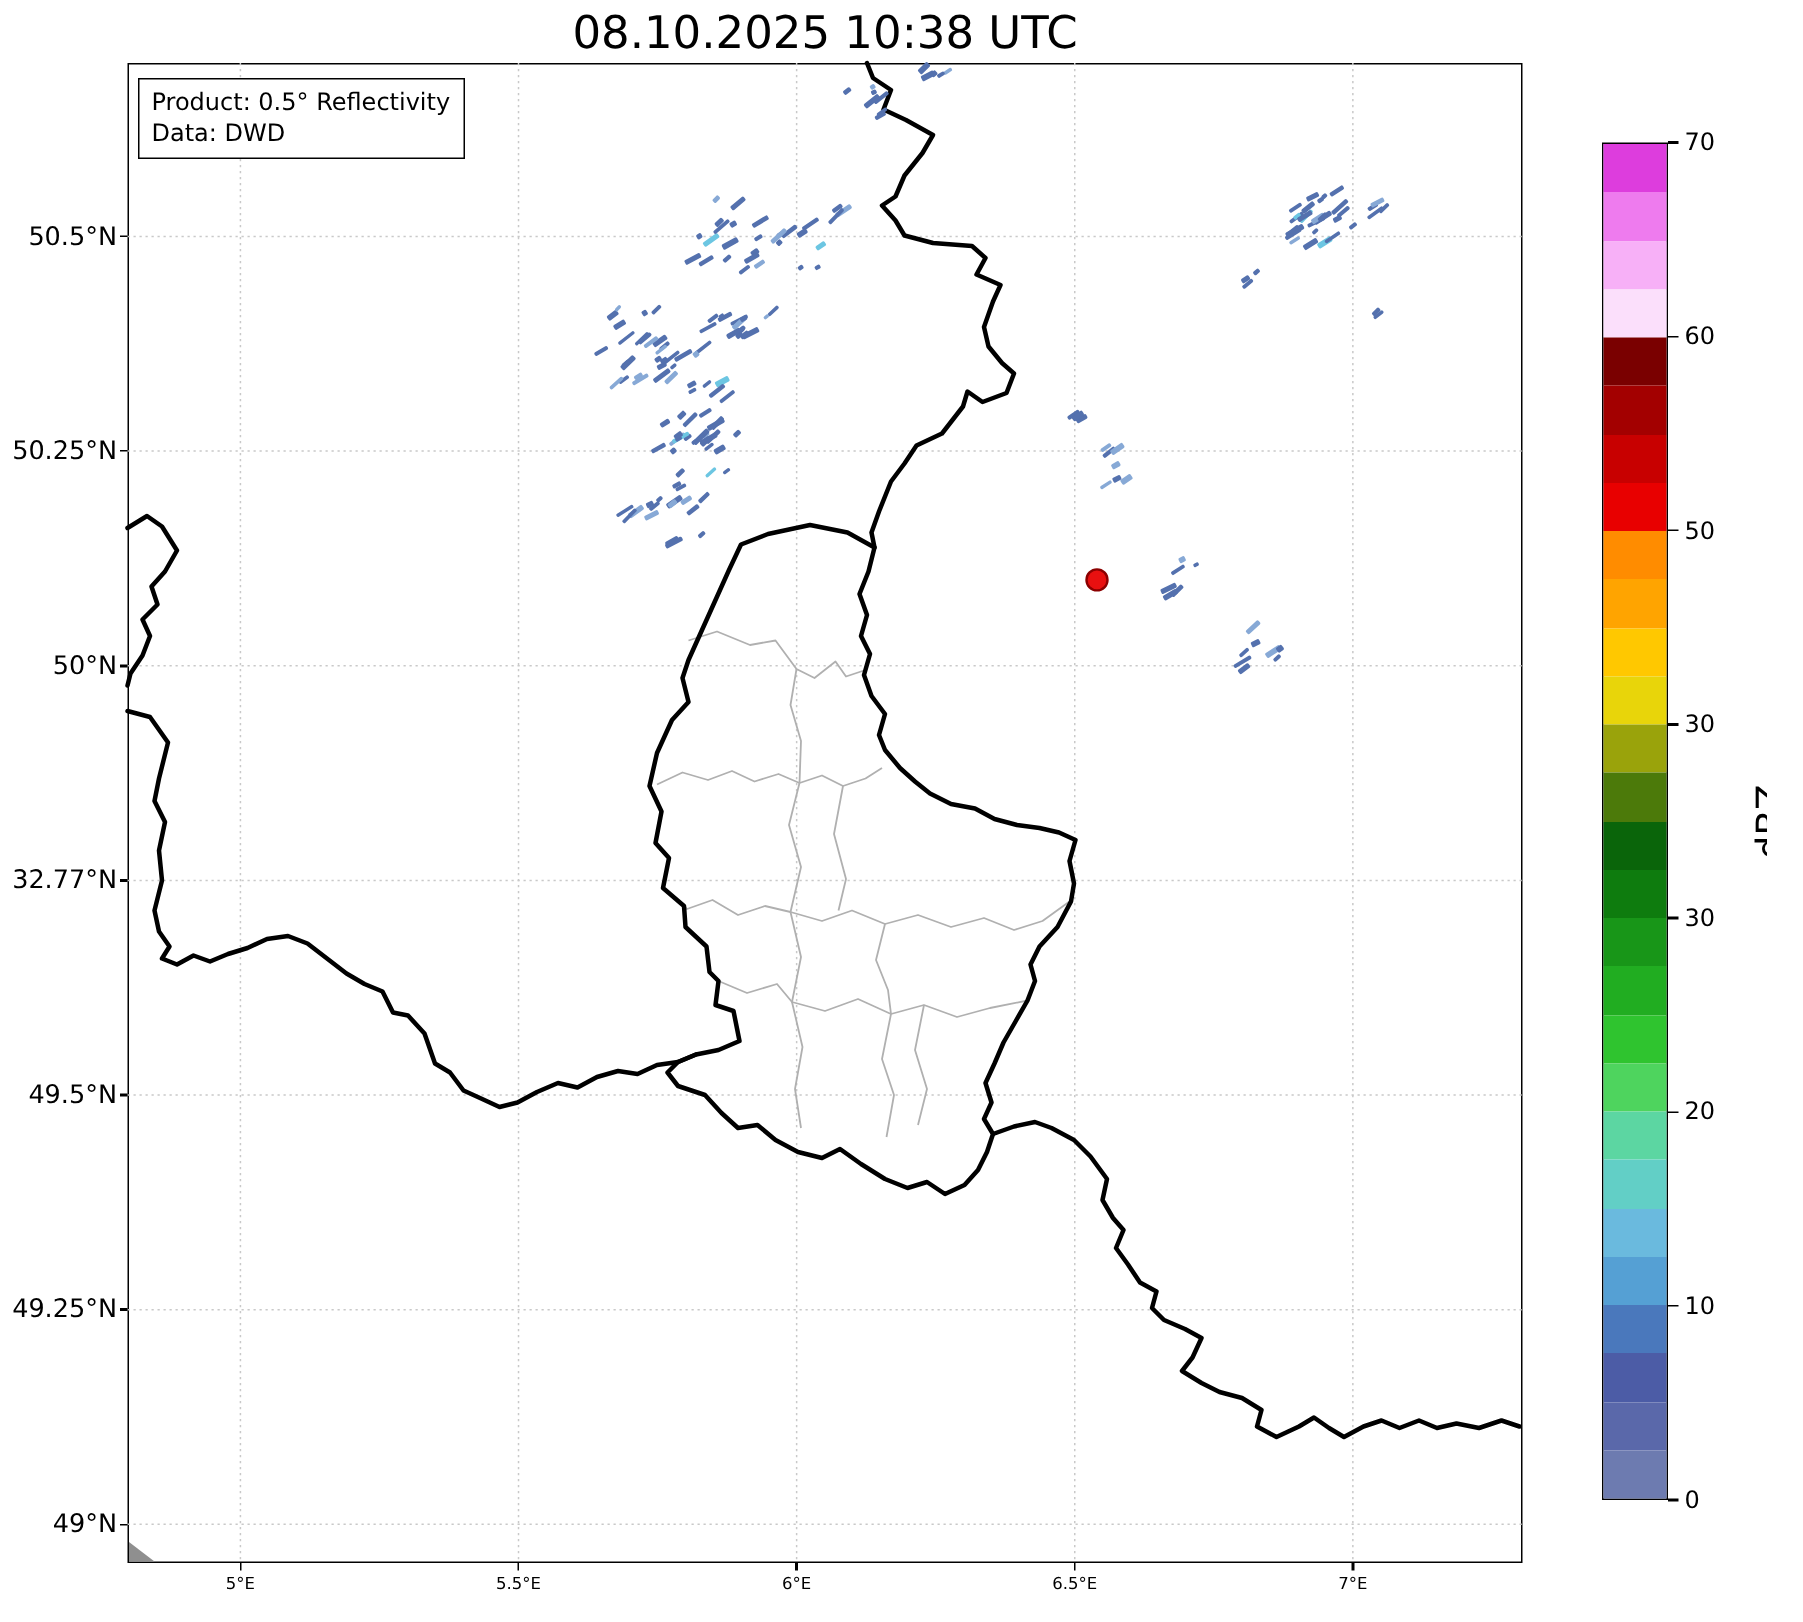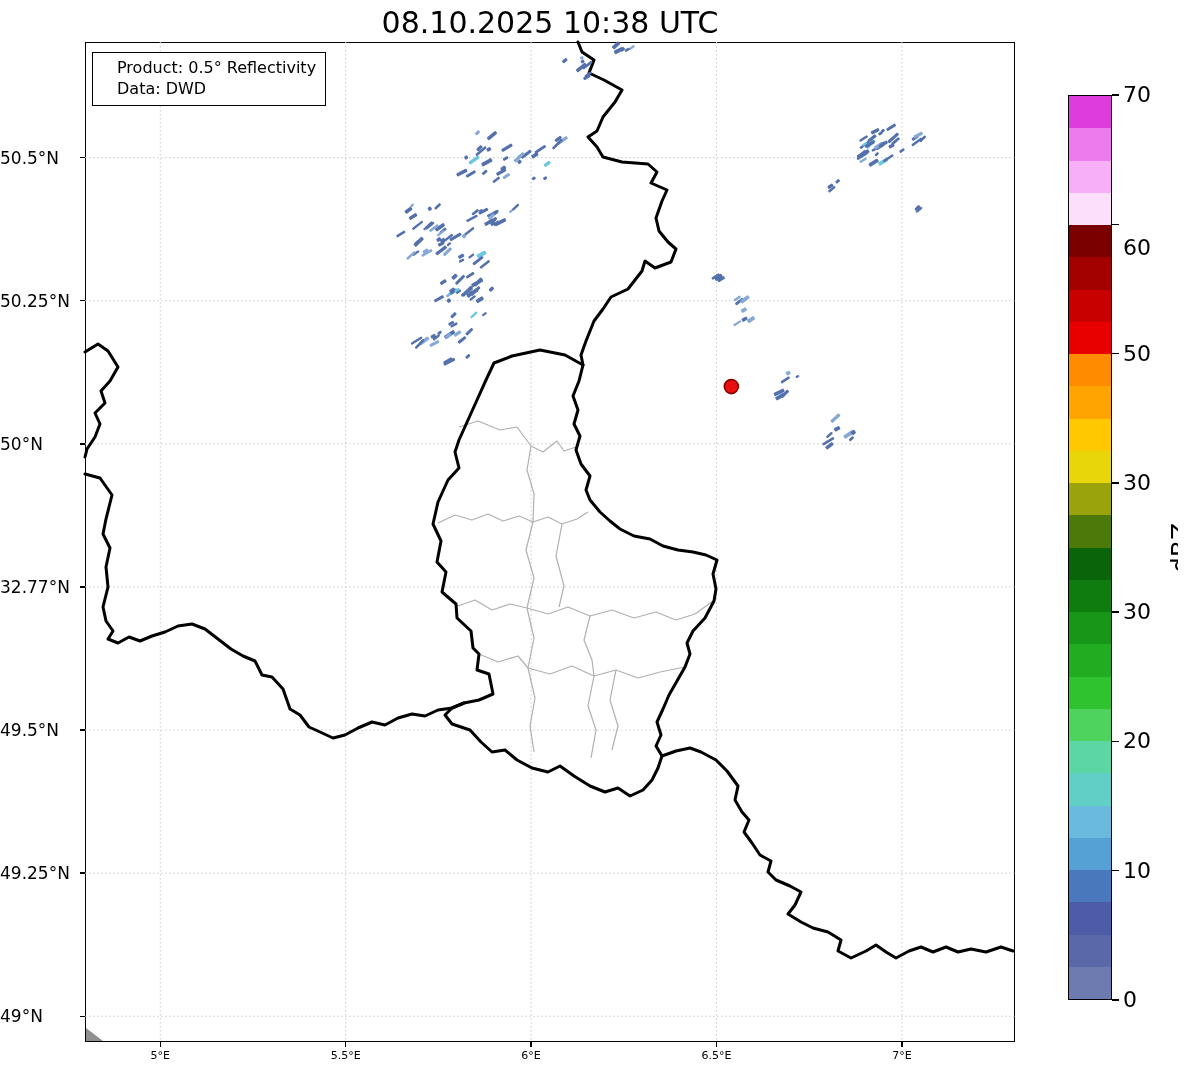--- a/index.html
+++ b/index.html
@@ -11,34 +11,34 @@
     position:absolute;left:85px;top:6px;width:930px;text-align:center;
     font-size:30px;line-height:34px;color:#000;white-space:nowrap;
   }
   .plot-frame{
     position:absolute;left:85px;top:42px;width:930px;height:1000px;
     border:1.7px solid #000;box-sizing:border-box;background:transparent;
   }
   .map-svg{position:absolute;left:0;top:0;width:1202px;height:1081px;pointer-events:none;}
   .info-box{
     position:absolute;left:92px;top:52px;background:#ffffff;border:1.3px solid #000;
-    padding:4px 9px 6px 24px;font-size:16px;line-height:21px;z-index:5;white-space:nowrap;
+    padding:4px 9px 6px 8px;font-size:16px;line-height:21px;z-index:5;white-space:nowrap;
   }
   .xtick-label{position:absolute;top:1049px;transform:translateX(-50%);font-size:11px;white-space:nowrap;}
-  .ytick-label{position:absolute;left:0;width:78px;text-align:left;transform:translateY(-50%);font-size:17px;white-space:nowrap;}
+  .ytick-label{position:absolute;left:0;width:78px;text-align:right;transform:translateY(-50%);font-size:17px;white-space:nowrap;}
   .tickmark-x{position:absolute;width:1.4px;height:5px;background:#000;top:1042px;}
   .tickmark-y{position:absolute;height:1.4px;width:5px;background:#000;left:80px;}
   .colorbar{
     position:absolute;left:1068px;top:95px;width:44px;height:905px;
     border:1.3px solid #000;box-sizing:border-box;
     display:flex;flex-direction:column-reverse;
   }
   .colorbar .seg{flex:1 1 auto;width:100%;}
   .cbtick-line{position:absolute;left:1112px;width:7px;height:1.5px;background:#000;}
-  .cbtick-label{position:absolute;left:1123px;transform:translateY(-52%);font-size:22px;}
+  .cbtick-label{position:absolute;left:1123px;transform:translateY(-52%);font-size:16px;}
   .cb-axis-label{
     position:absolute;left:1180px;top:548px;font-size:25px;
     transform:translate(-50%,-50%) rotate(-90deg);white-space:nowrap;
   }
 </style>
 </head>
 <body>
 
 <div class="figure">
 
@@ -353,19 +353,19 @@
       <div class="cbtick-label" style="top: 870.714px;">10</div>
       <div class="cbtick-line" style="top: 740.679px;"></div>
       <div class="cbtick-label" style="top: 741.429px;">20</div>
       <div class="cbtick-line" style="top: 611.393px;"></div>
       <div class="cbtick-label" style="top: 612.143px;">30</div>
       <div class="cbtick-line" style="top: 482.107px;"></div>
       <div class="cbtick-label" style="top: 482.857px;">30</div>
       <div class="cbtick-line" style="top: 352.821px;"></div>
       <div class="cbtick-label" style="top: 353.571px;">50</div>
       <div class="cbtick-line" style="top: 223.536px;"></div>
-      <div class="cbtick-label" style="top: 224.286px; margin-top: 24px;">60</div>
+      <div class="cbtick-label" style="top: 224.286px;">60</div>
       <div class="cbtick-line" style="top: 94.25px;"></div>
       <div class="cbtick-label" style="top: 95px;">70</div>
     </div>
   <div class="cb-axis-label">dBZ</div>
 
 </div>
 
 </body></html>

